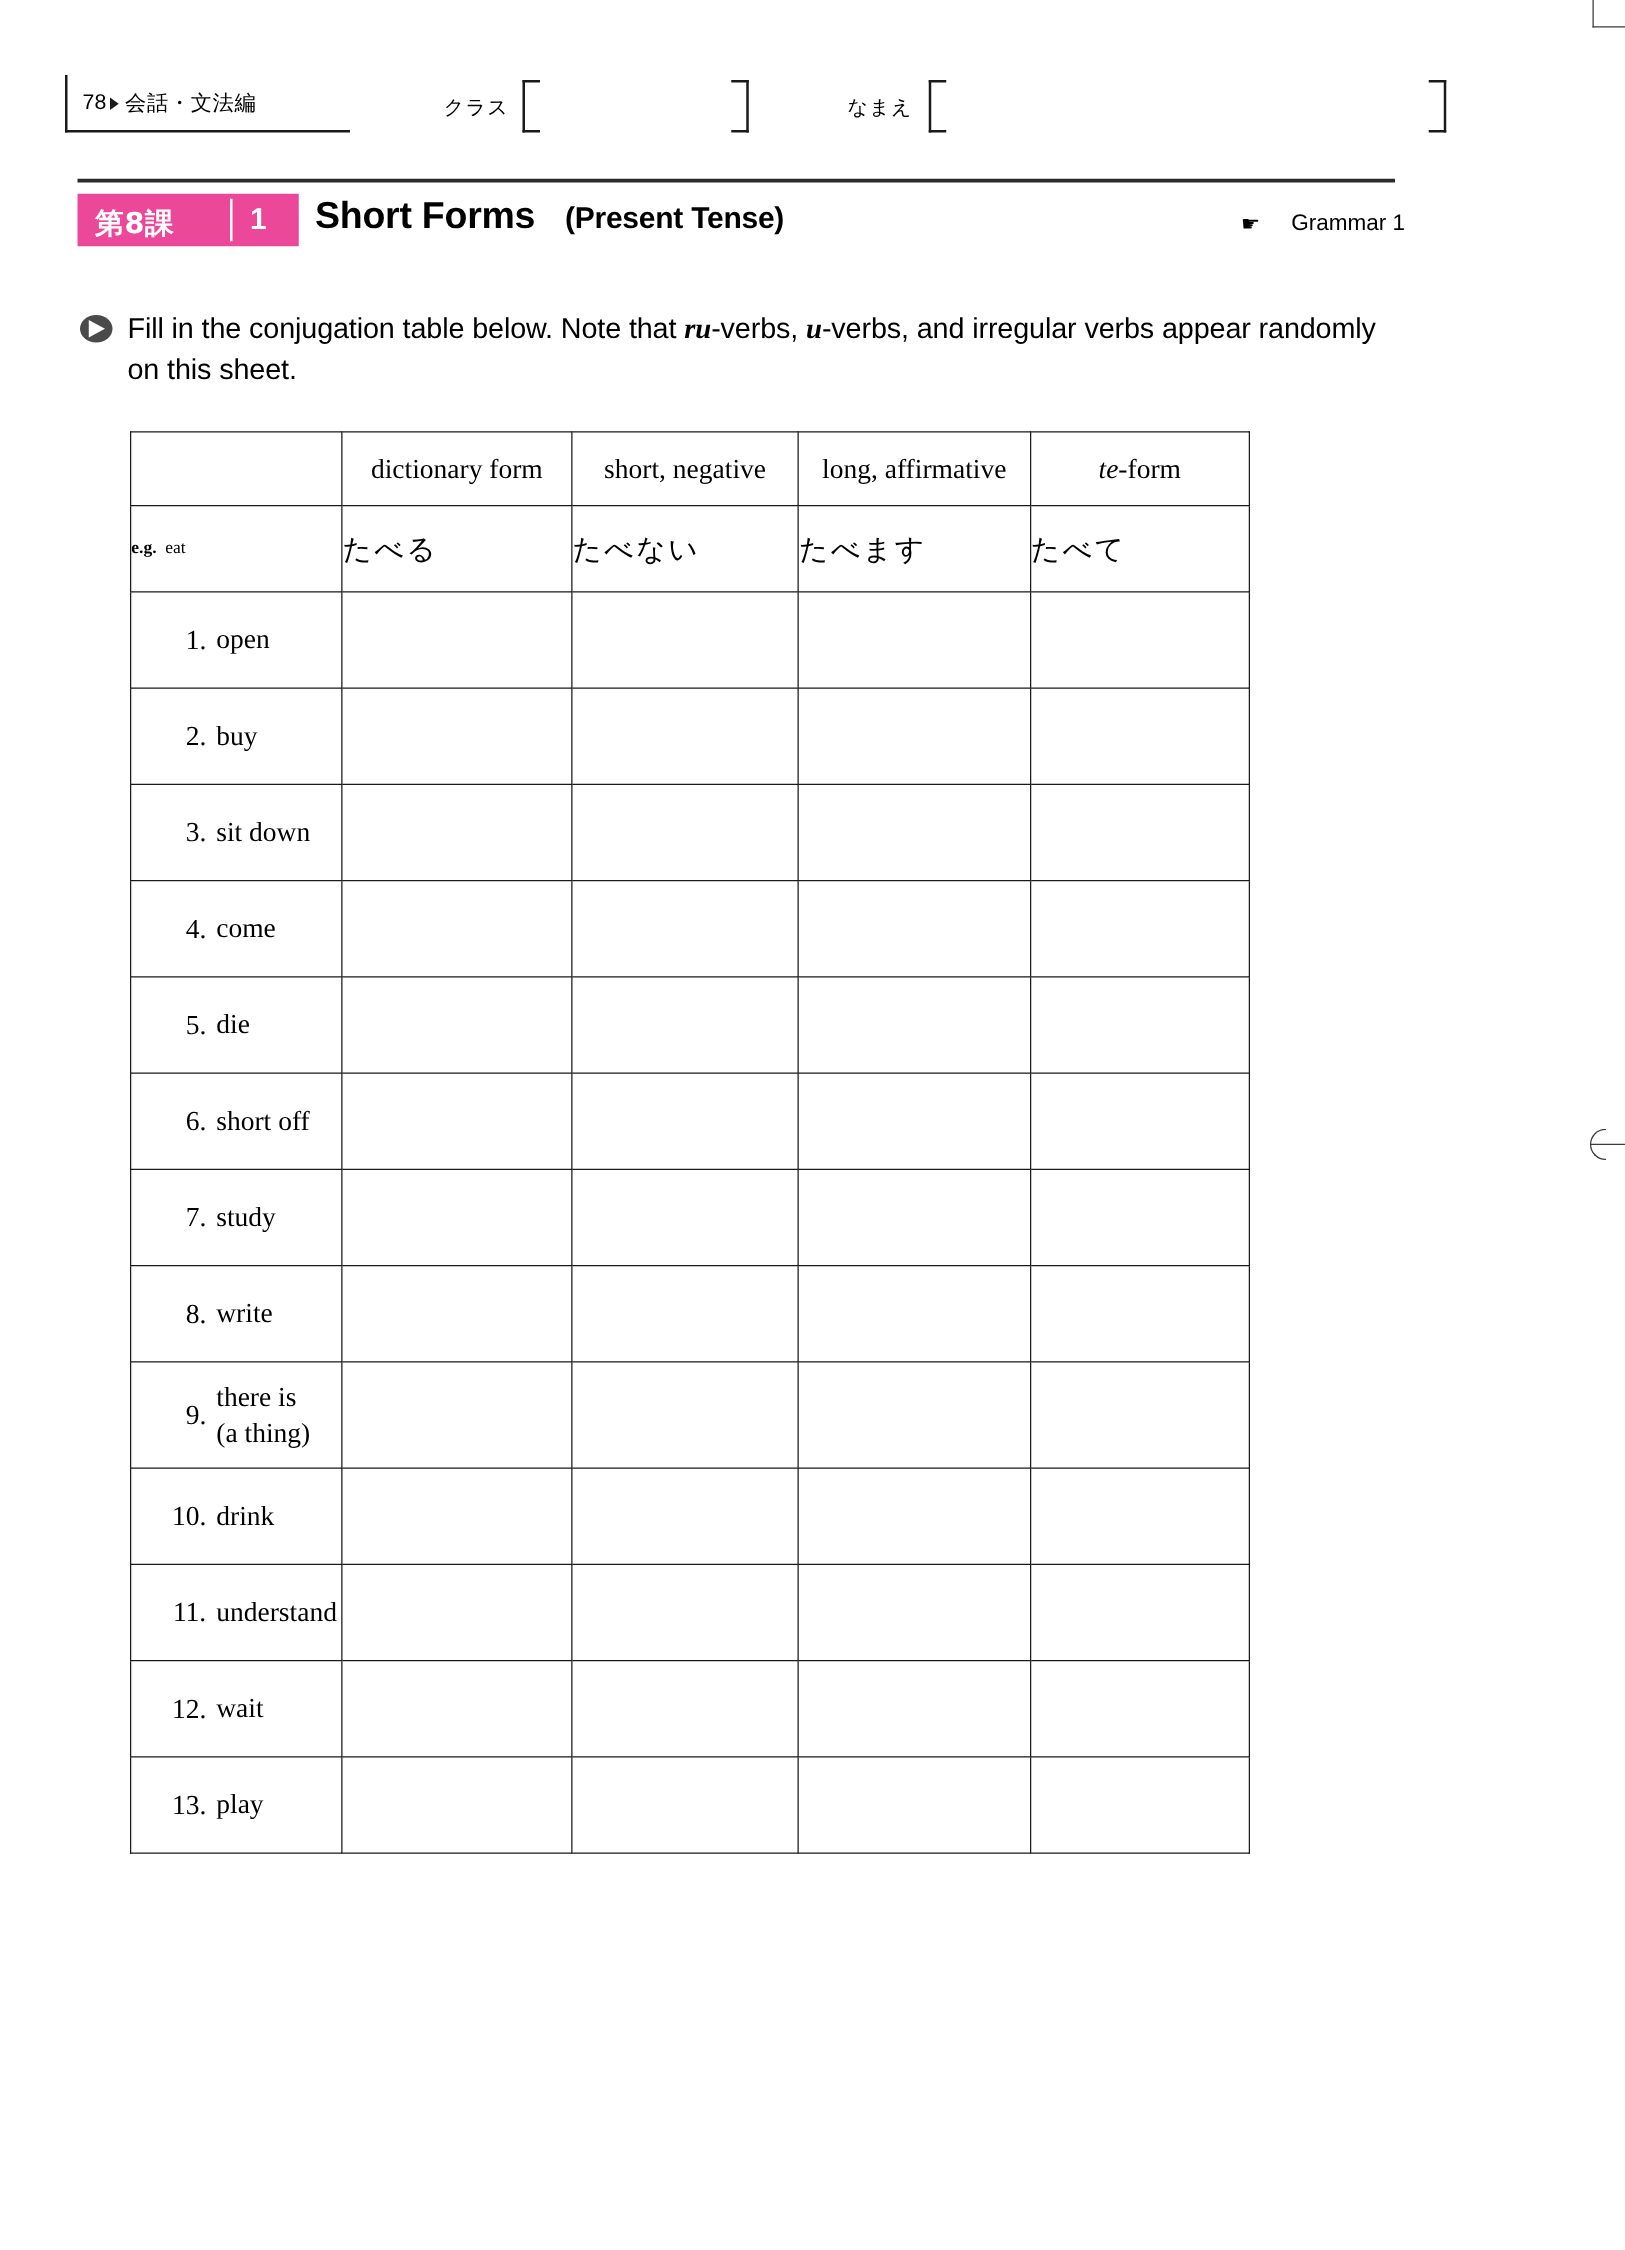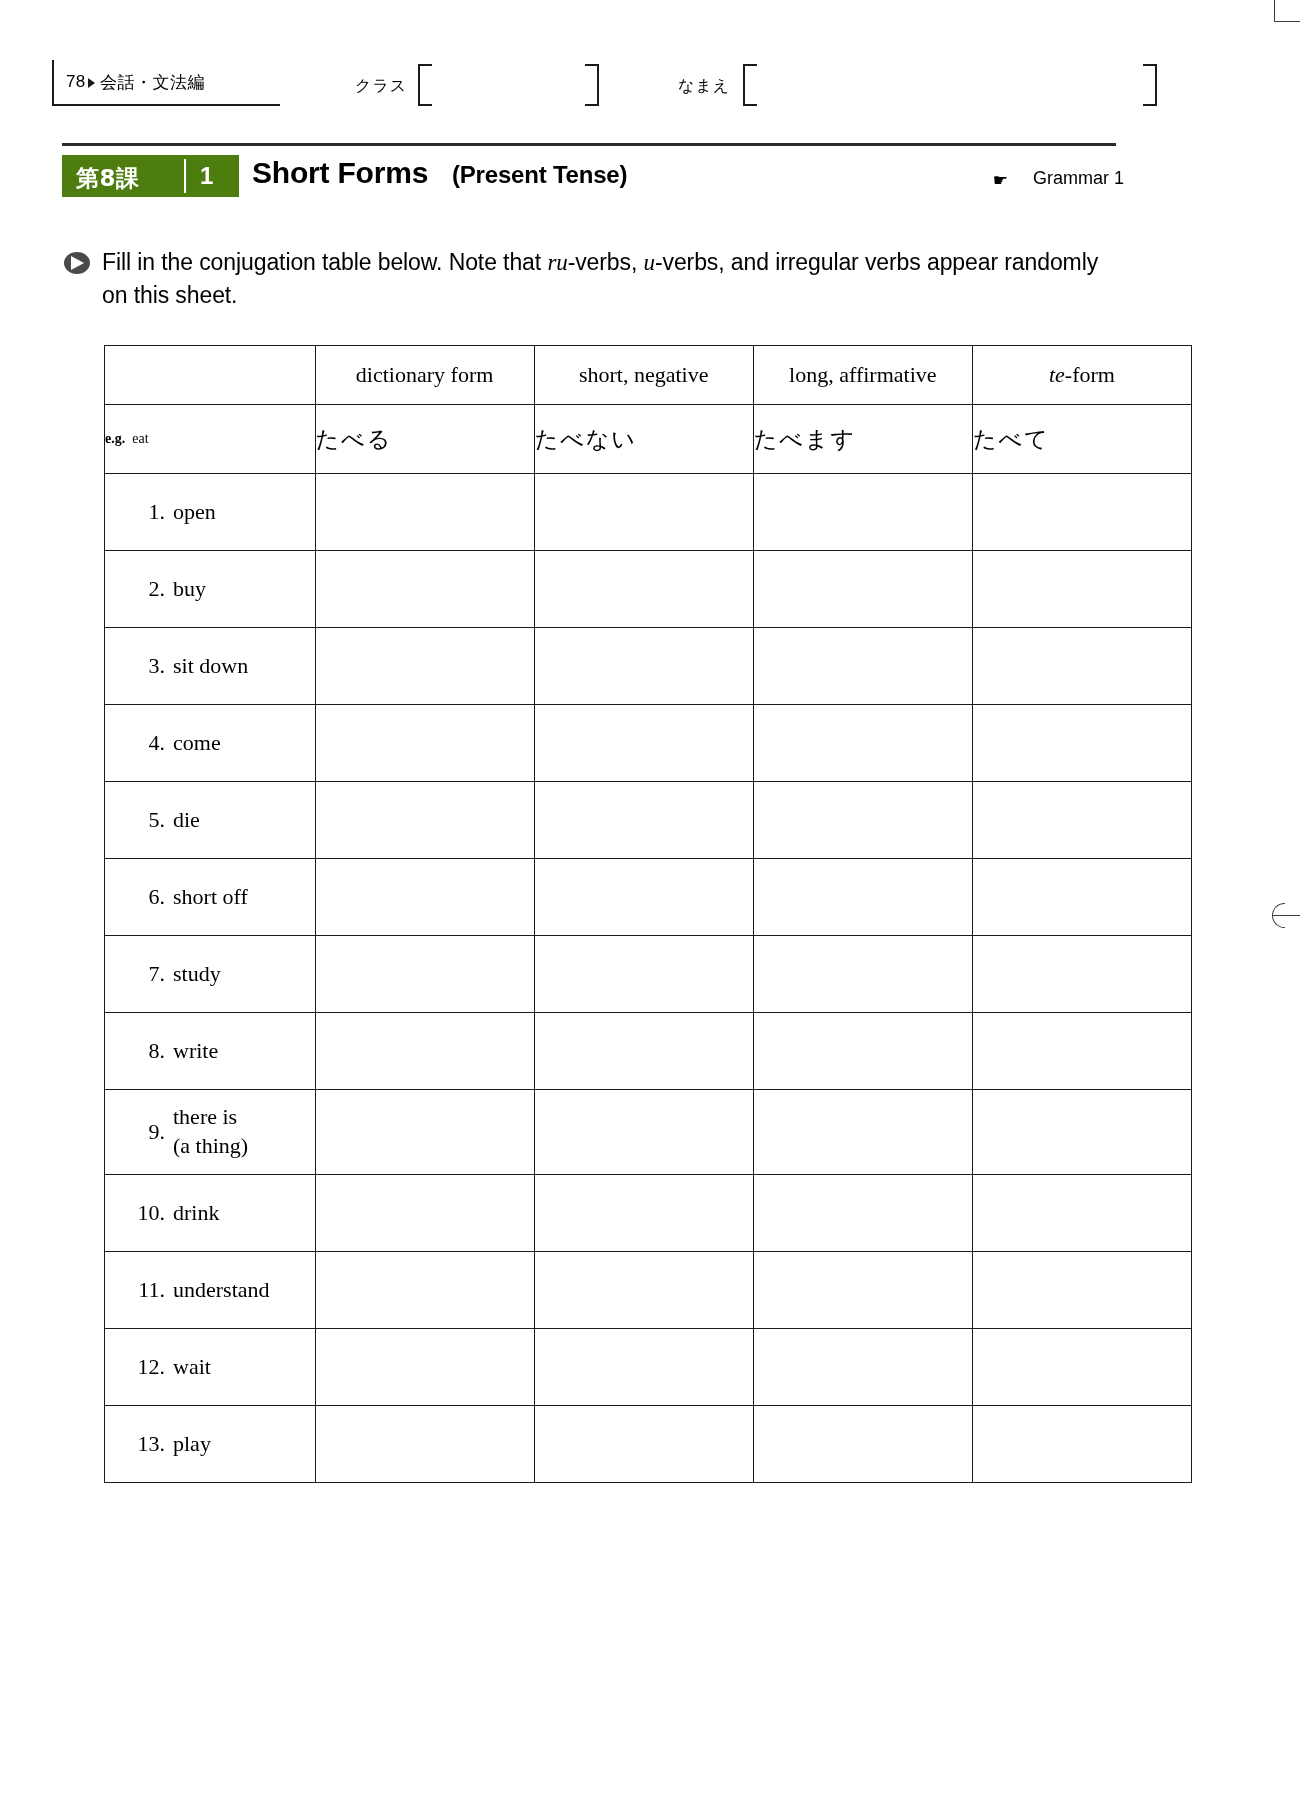--- a/index.html
+++ b/index.html
@@ -137,21 +137,21 @@
     width: 1054px;
     height: 3px;
     background: #2b2b2b;
   }
   .lesson-block {
     position: absolute;
     left: 62px;
     top: 155px;
     width: 177px;
     height: 42px;
-    background: #4d7c0f;
+    background: #ec4899;
   }
   .lesson-label {
     position: absolute;
     left: 14px;
     top: 8px;
     color: #ffffff;
     font-family: "DejaVu Sans", sans-serif;
     font-size: 23px;
     font-weight: bold;
     letter-spacing: 0.5px;
@@ -234,29 +234,29 @@
   .instructions {
     position: absolute;
     left: 102px;
     top: 246px;
     width: 1010px;
     font-family: "Liberation Sans", sans-serif;
     font-size: 23px;
     line-height: 1.45;
     letter-spacing: -0.1px;
   }
-  .instructions i { font-family: "Liberation Serif", serif; font-style: italic; }
+  .instructions i { font-family: "Liberation Serif", serif; font-style: italic; font-weight: bold; }
 
   
   .conj-table {
     position: absolute;
     left: 104px;
     top: 345px;
     border-collapse: collapse;
-    width: 1088px;
+    width: 896px;
   }
   .conj-table td, .conj-table th {
     border: 1px solid #1a1a1a;
     padding: 0;
     vertical-align: middle;
     font-weight: normal;
   }
   .col-label  { width: 196px; }
   .col-dict   { width: 204px; }
   .col-neg    { width: 204px; margin-left: 32px; }

